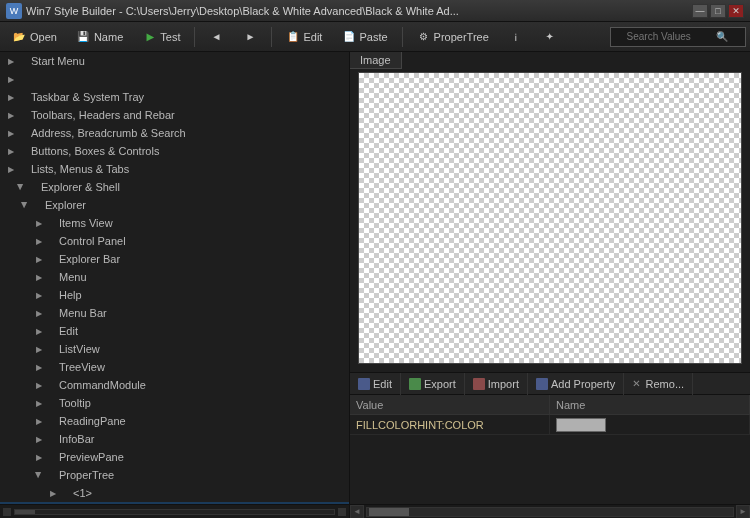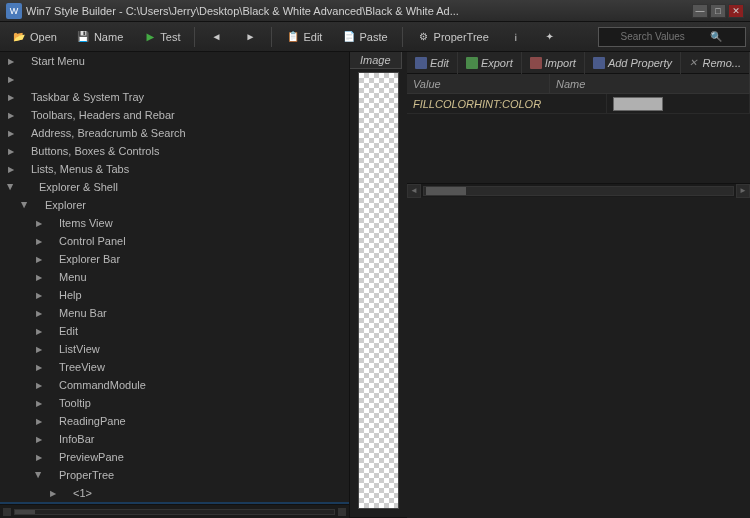--- a/index.html
+++ b/index.html
@@ -89,21 +89,21 @@
       display: flex; align-items: center; justify-content: center;
       font-size: 10px;
     }
     .search-box {
       margin-left: auto;
       display: flex;
       align-items: center;
       background: #1a1a1a;
       border: 1px solid #555;
       height: 20px;
-      padding: 0 22px;
+      padding: 0 16px;
     }
     .search-input {
       background: transparent;
       border: none;
       color: #a0a0a0;
       font-size: 10px;
       width: 90px;
       outline: none;
     }
     .search-btn {
@@ -152,23 +152,22 @@
     .tree-arrow.expanded { transform: rotate(90deg); }
     .tree-label {
       font-size: 11px;
       margin-left: 13px;
     }
 
     
     .right-panel {
       flex: 1;
       display: flex;
-      flex-direction: row;
+      flex-direction: column;
       background: #1e1e1e;
-      font-style: italic;
     }
 
     
     .image-area {
       flex: 1;
       background: #1e1e1e;
       border-bottom: 1px solid #111;
       position: relative;
     }
     .image-tab {
@@ -390,21 +389,21 @@
           <span class="tree-label">Address, Breadcrumb &amp; Search</span>
         </div>
         <div class="tree-item" style="padding-left: 4px;">
           <span class="tree-arrow">▶</span>
           <span class="tree-label">Buttons, Boxes &amp; Controls</span>
         </div>
         <div class="tree-item" style="padding-left: 4px;">
           <span class="tree-arrow">▶</span>
           <span class="tree-label">Lists, Menus &amp; Tabs</span>
         </div>
-        <div class="tree-item" style="padding-left: 4px; gap: 8px;">
+        <div class="tree-item" style="padding-left: 14px;">
           <span class="tree-arrow expanded">▶</span>
           <span class="tree-label">Explorer &amp; Shell</span>
         </div>
         <div class="tree-item" style="padding-left: 18px;">
           <span class="tree-arrow expanded">▶</span>
           <span class="tree-label">Explorer</span>
         </div>
         <div class="tree-item" style="padding-left: 32px;">
           <span class="tree-arrow">▶</span>
           <span class="tree-label">Items View</span>

